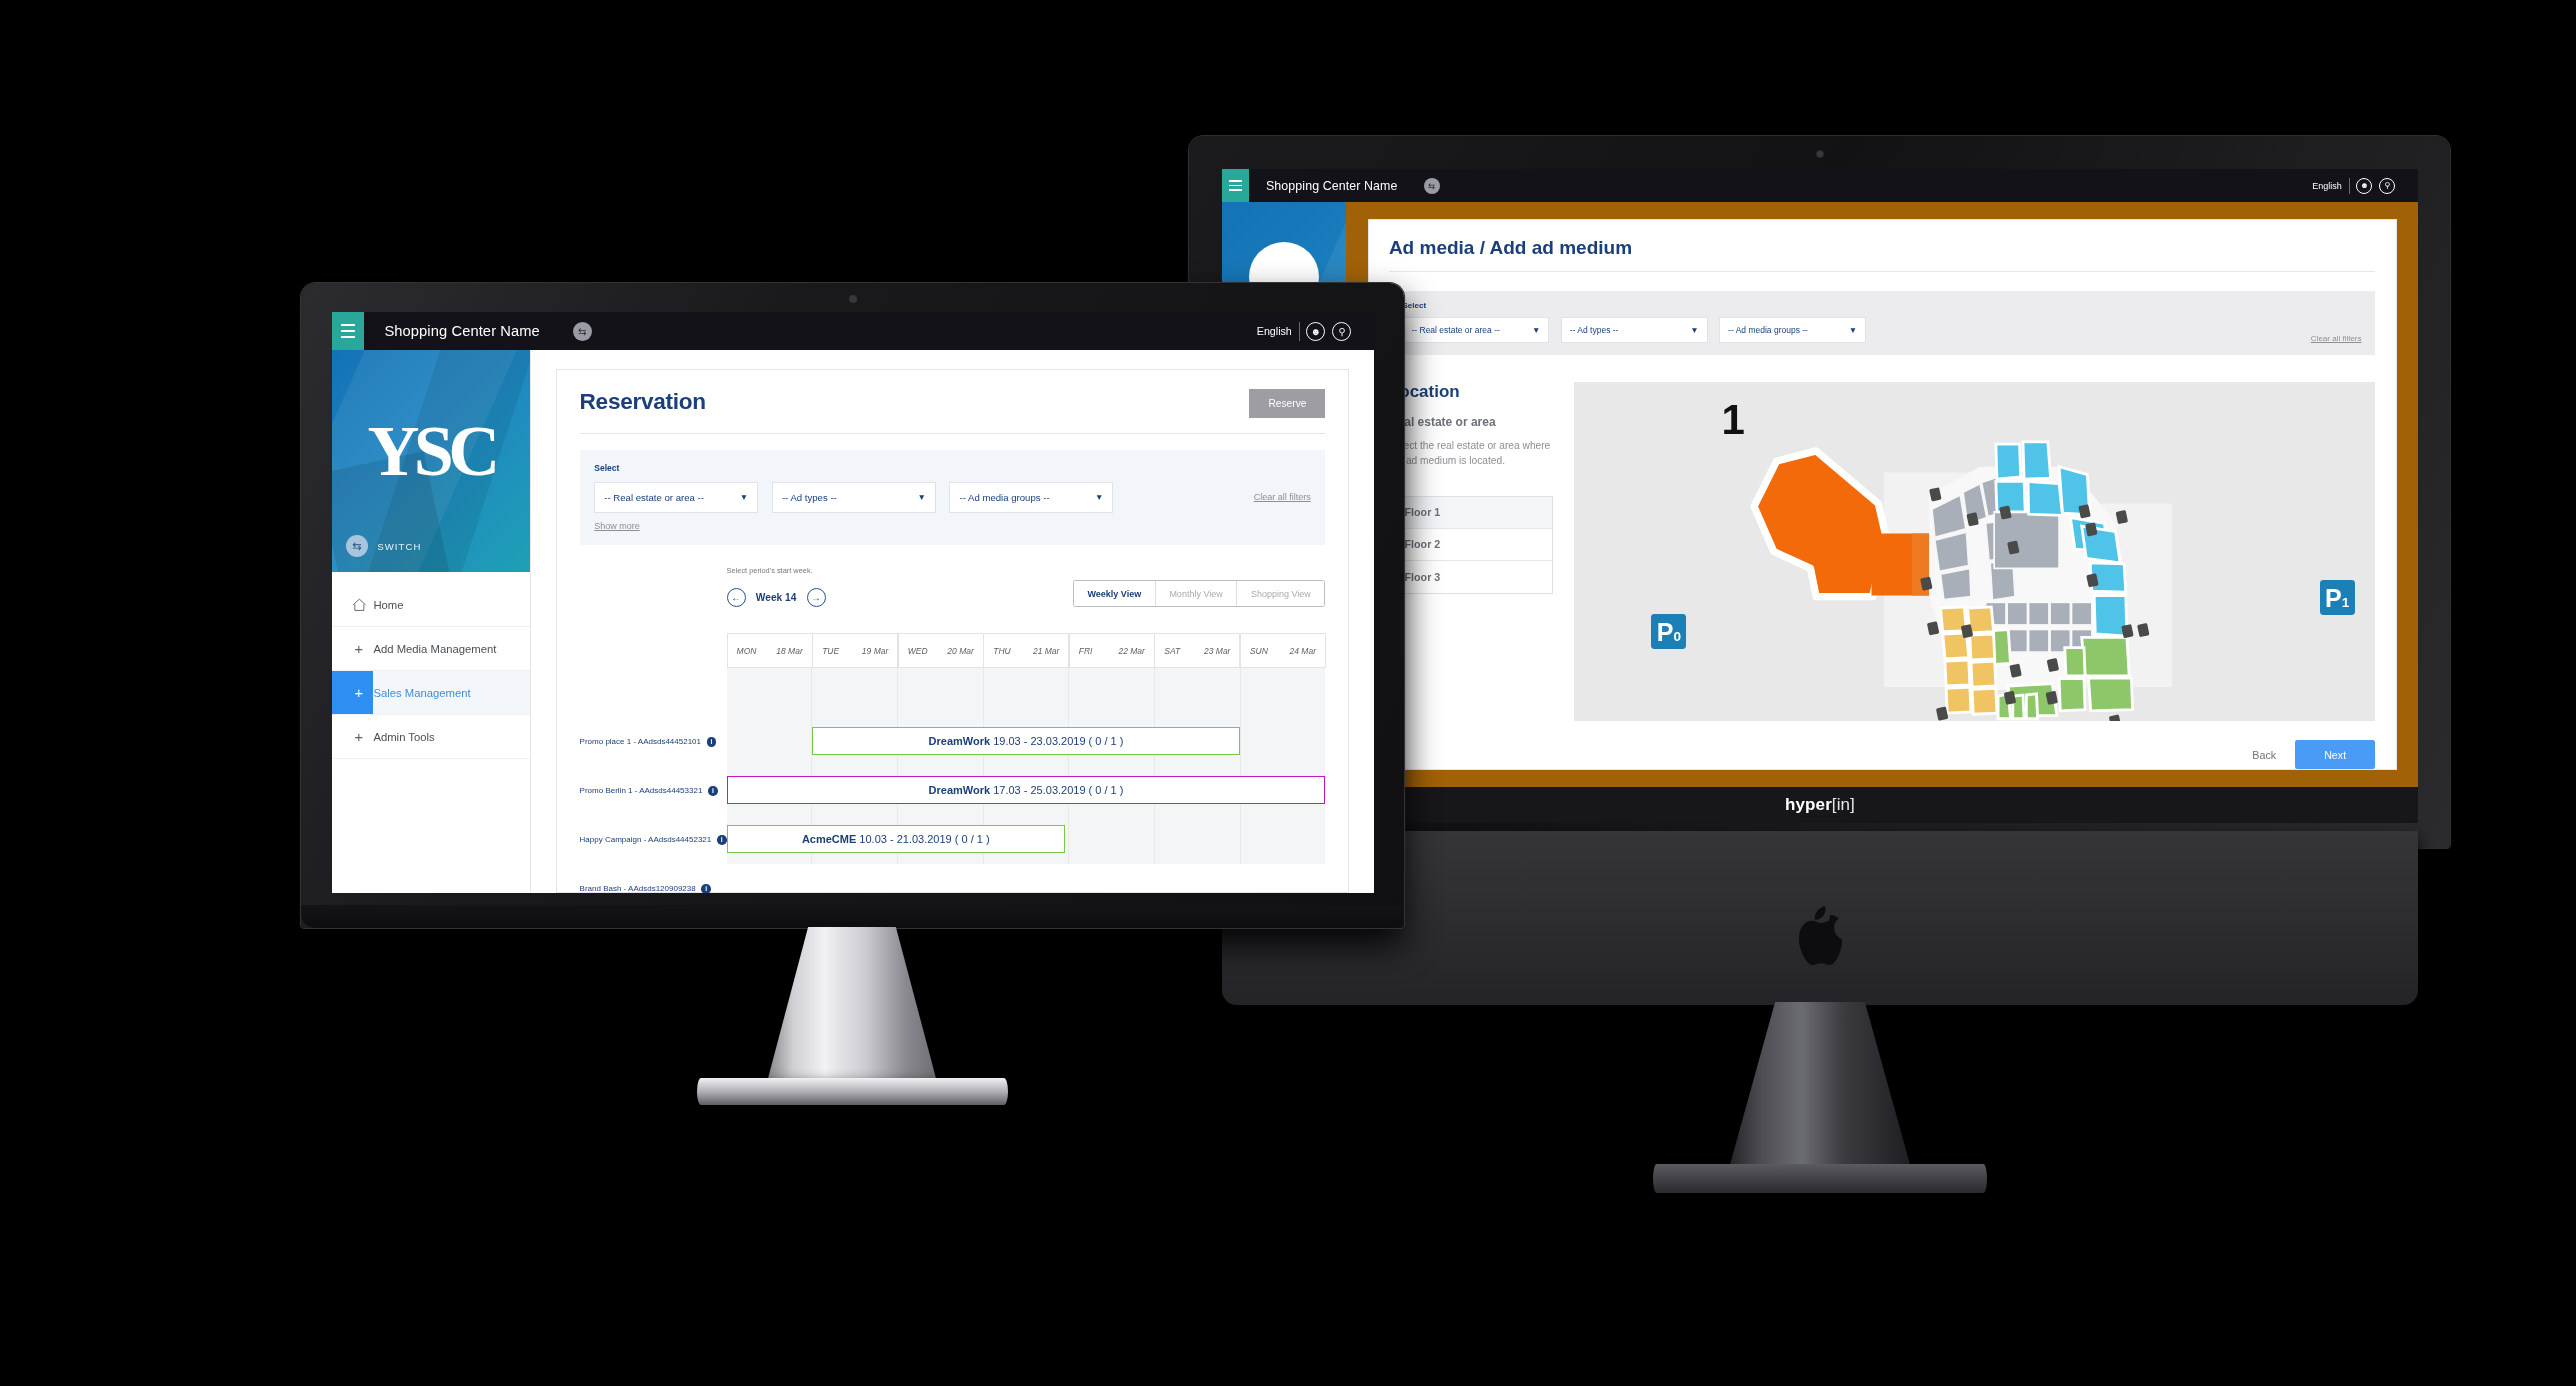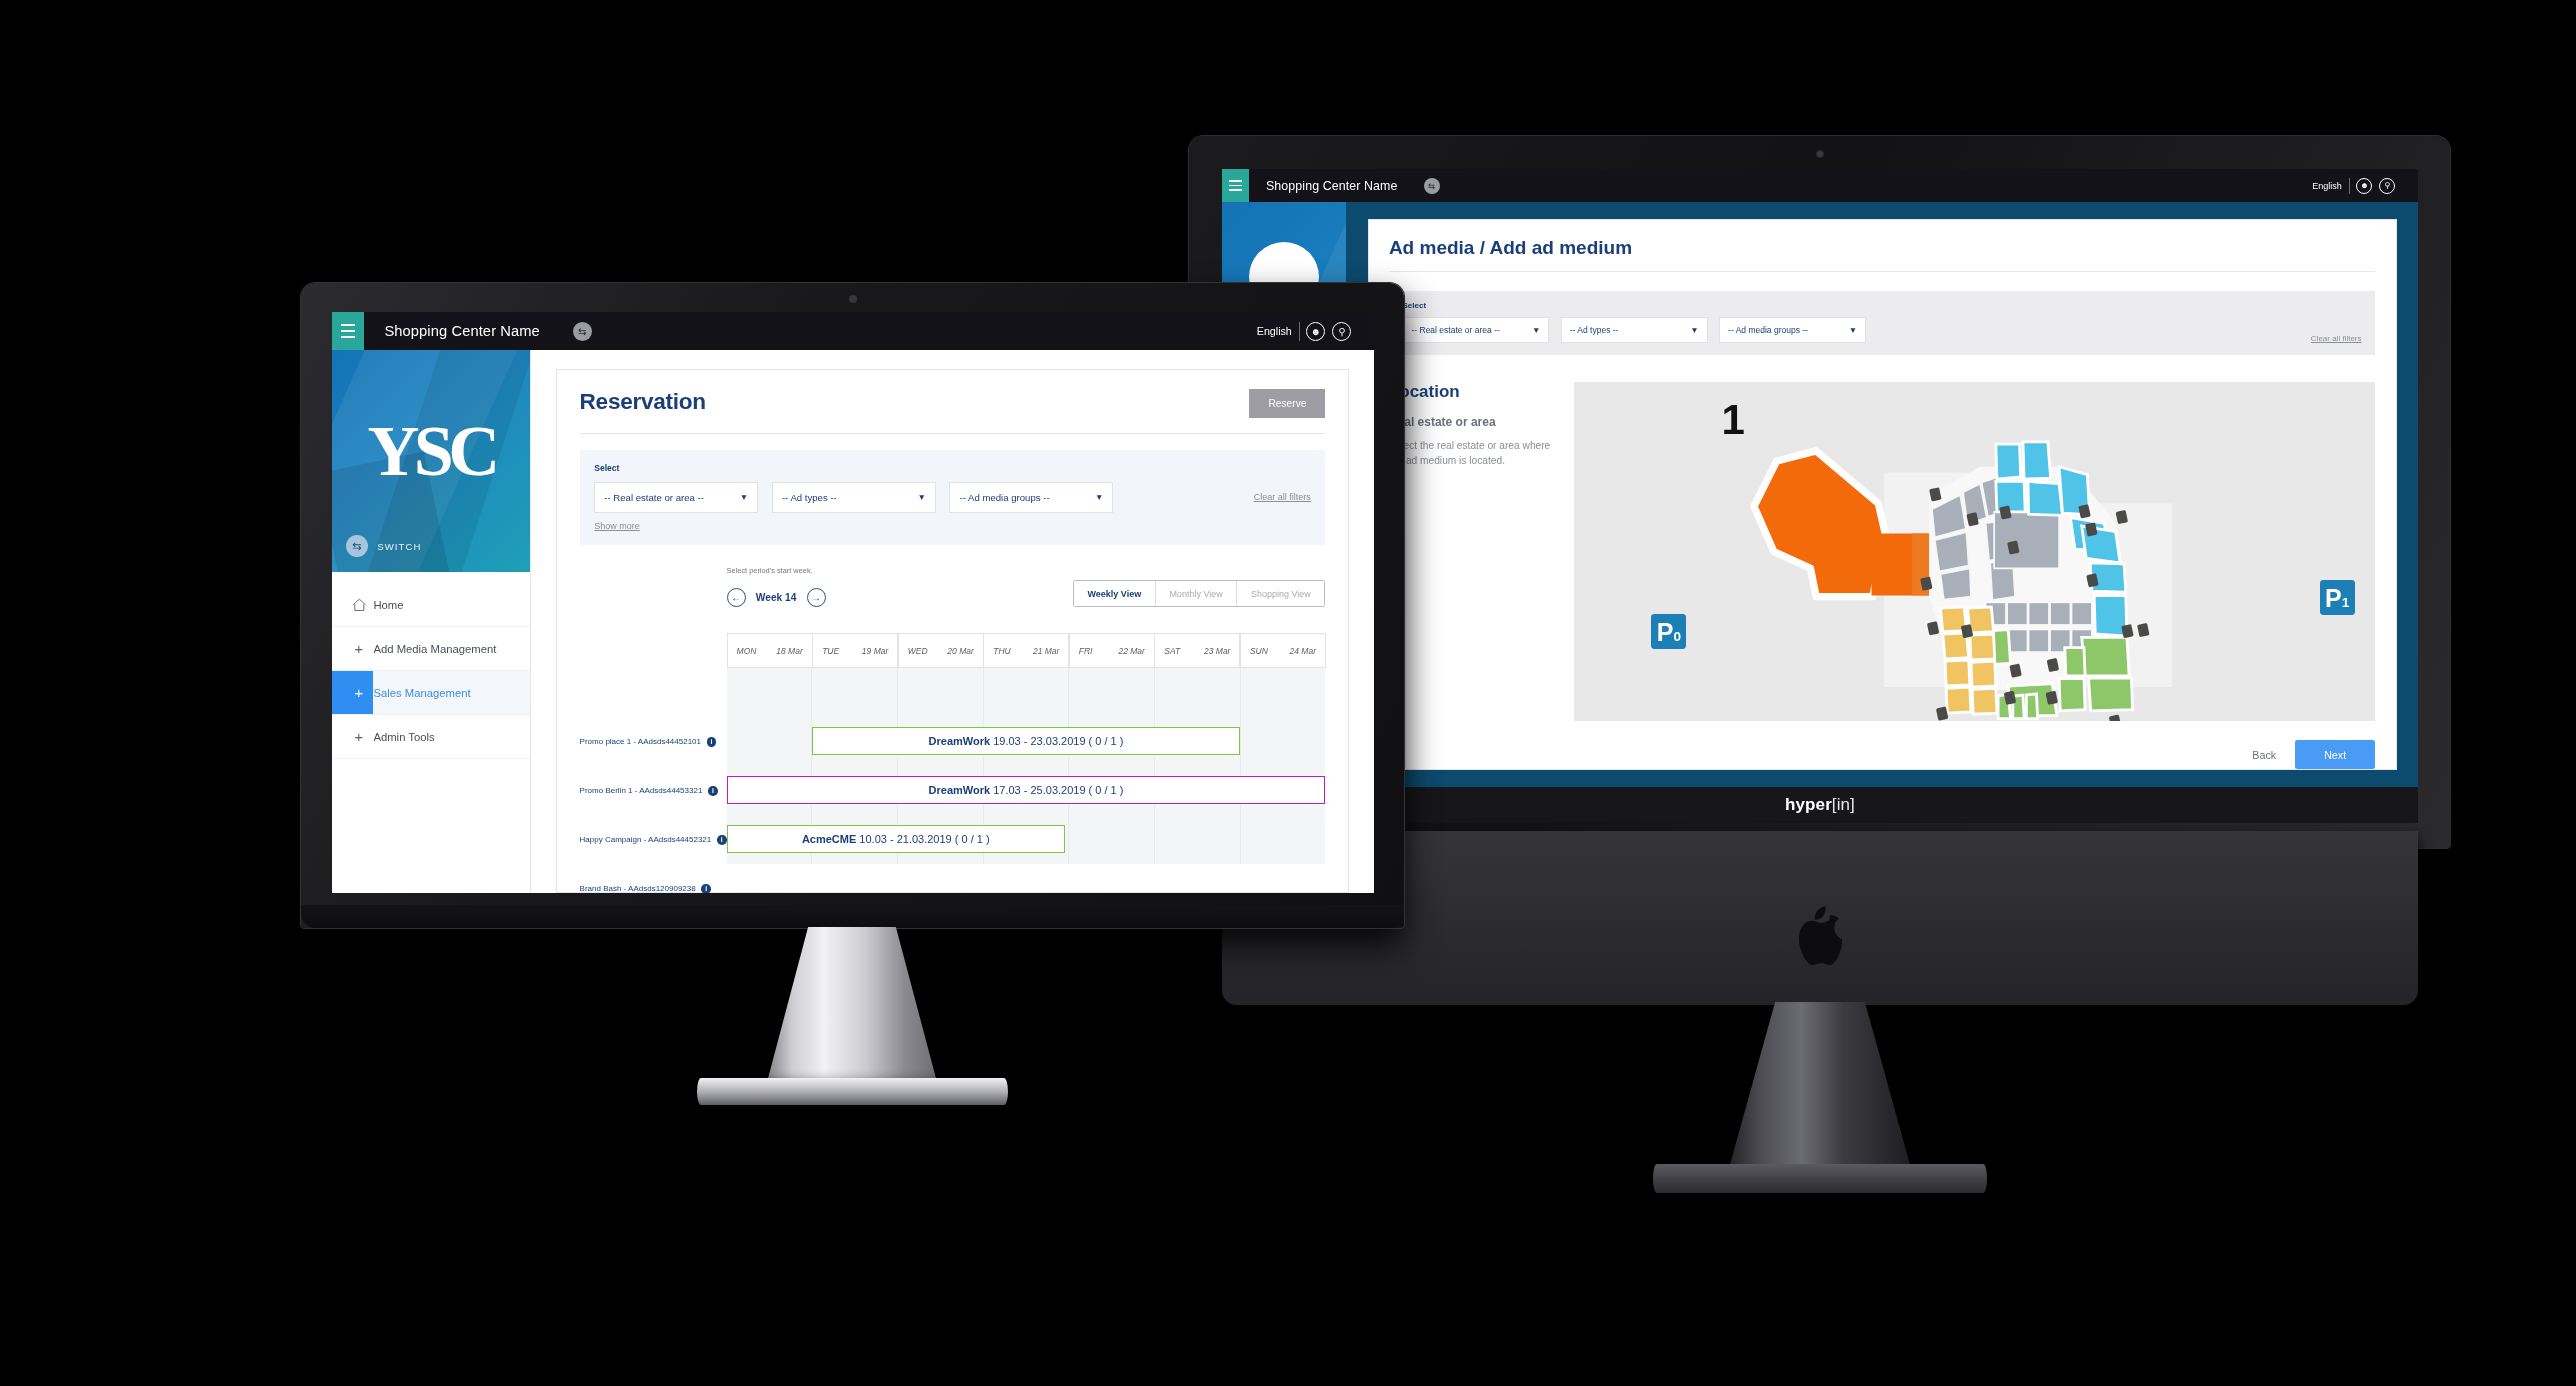--- a/index.html
+++ b/index.html
@@ -232,21 +232,21 @@
   
   .rs-body { display:flex; height:calc(100% - 33px); background:#fff; }
   .rs-side { width:124px; flex:0 0 124px; position:relative; overflow:hidden;
     background:linear-gradient(135deg,#1472b5 0%,#1e86c2 45%,#1f9fb5 100%); }
   .rs-side .f1 { position:absolute; left:-15%; top:-20%; width:75%; height:160%;
     background:rgba(255,255,255,.07); transform:rotate(24deg); }
   .rs-side .f2 { position:absolute; left:40%; top:-30%; width:50%; height:170%;
     background:rgba(0,0,0,.08); transform:rotate(18deg); }
   .rs-side .blob { position:absolute; left:50%; top:40px; margin-left:-35px;
     width:70px; height:70px; border-radius:50%; background:#fff; }
-  .rs-main { flex:1; padding:17px 21.5px; background:#0c4a6e; }
+  .rs-main { flex:1; padding:17px 21.5px; background:#a16207; }
   .rs-card { border:0.6px solid #e3e5e8; background:#fff; height:100%; padding:17px 20.4px; }
   .rs-title { font-size:19px; color:#1b3f78; font-weight:600; }
   .rs-rule { height:0.6px; background:#e6e8eb; margin:12.4px 0 19px; }
   .rs-filters { background:#ececee; padding:10.2px 13.6px 12.4px; display:flex; align-items:flex-end; }
   .rs-filters .grp { }
   .rs-filters .sl { font-size:8px; color:#1b3f78; font-weight:700; margin-bottom:6.8px; }
   .rs-filters .ddrow { display:flex; gap:11.3px; }
   .rs-dd { background:#fff; border:0.6px solid #e0e2e6; height:26px; min-width:147px;
     display:flex; align-items:center; justify-content:space-between; padding:0 8px;
     font-size:8.5px; color:#1b3f78; cursor:pointer; }
@@ -333,20 +333,31 @@
             </div>
             <div class="rs-clear">Clear all filters</div>
           </div>
 
           <div class="loc-wrap">
             <div class="loc-col">
               <div class="loc-h">Location</div>
               <div class="loc-sub">Real estate or area</div>
               <div class="loc-desc">Select the real estate or area where the ad medium is located.</div>
 
+              <div class="floors">
+                <div class="floor sel">
+                  <span>Floor 1</span>
+                </div>
+                <div class="floor">
+                  <span>Floor 2</span>
+                </div>
+                <div class="floor">
+                  <span>Floor 3</span>
+                </div>
+              </div>
             </div>
 
             <div class="map-col">
               <div class="map-box">
                 <div class="map-num">1</div>
 
                 <svg viewBox="0 0 820 600" width="100%" height="100%" style="position:absolute;inset:0">
 
                   <path d="M250 160 L250 540 L760 540 L760 215 L560 215 L560 160 Z" fill="#f2f2f2"></path>
 

